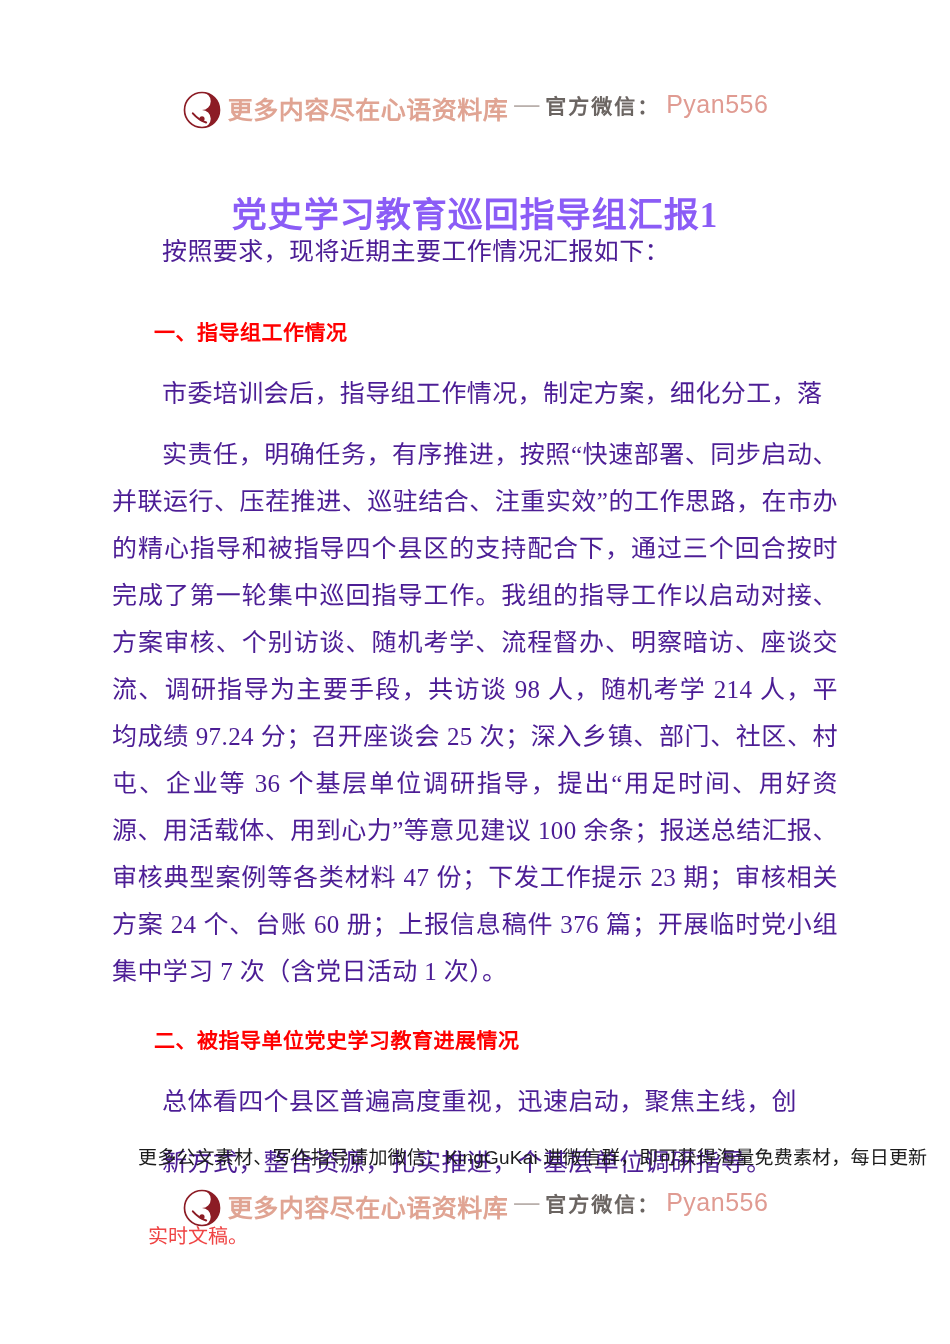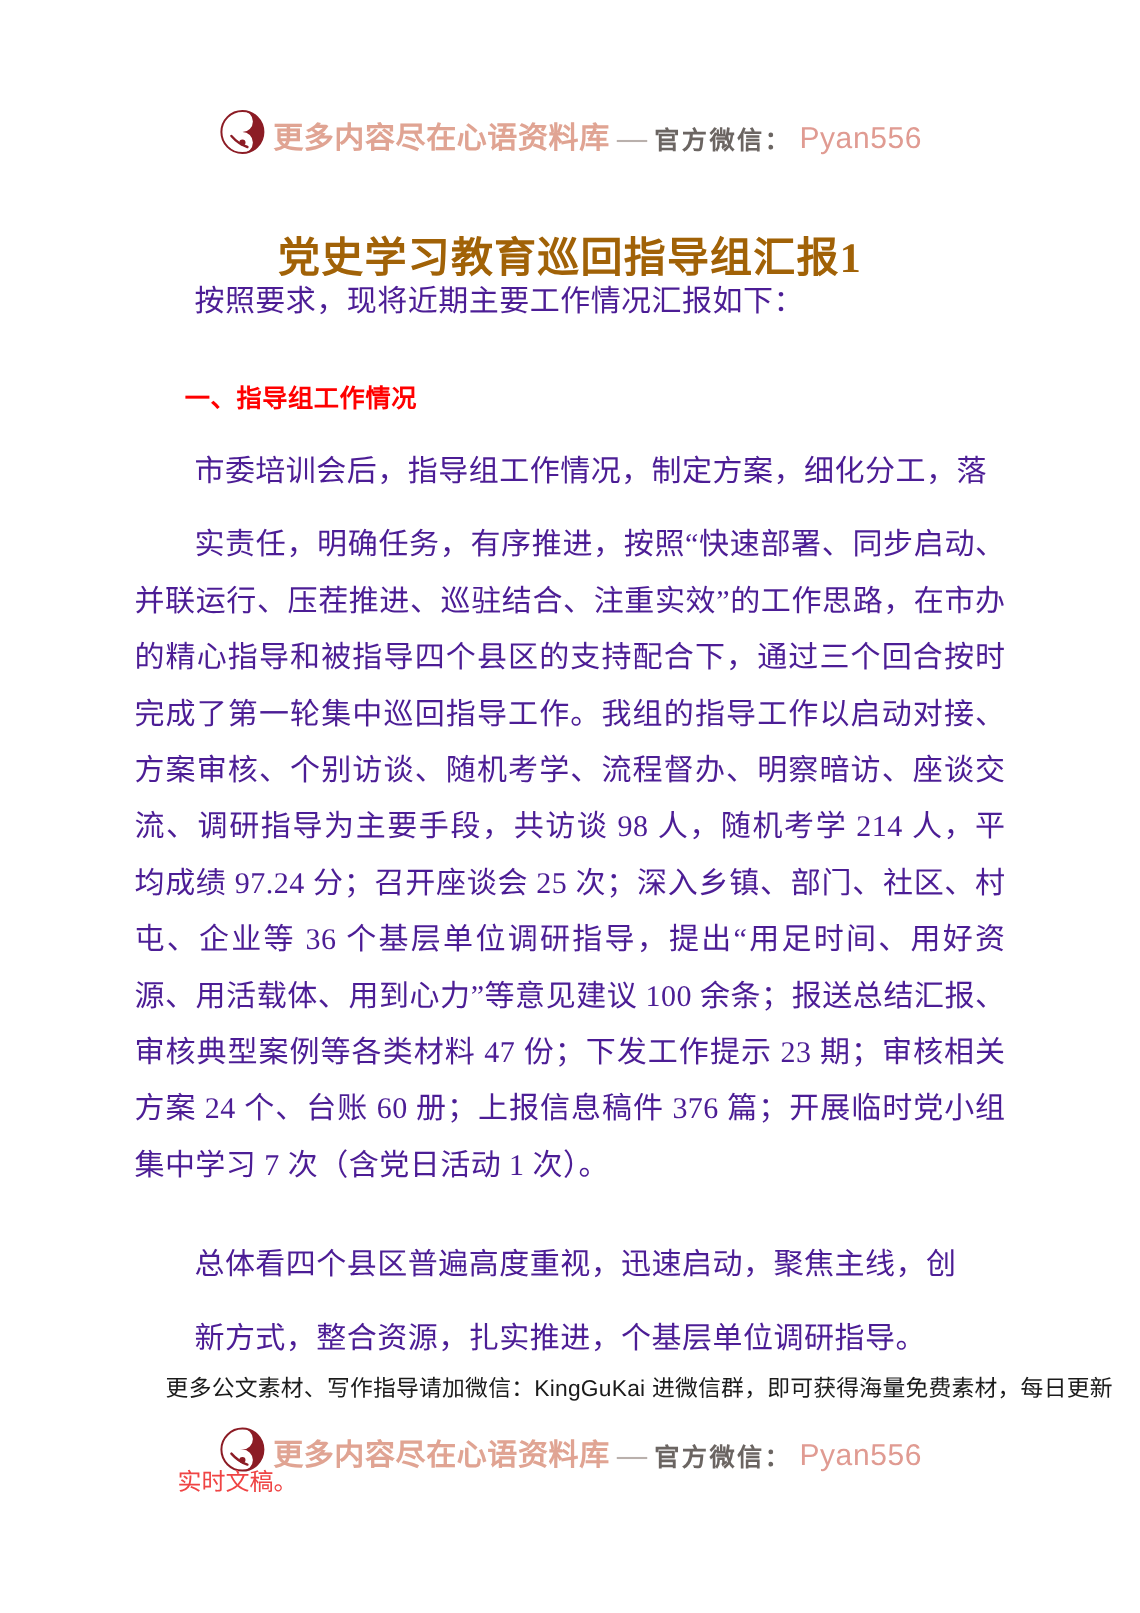--- a/index.html
+++ b/index.html
@@ -23,21 +23,21 @@
     height: 1344px;
     box-sizing: border-box;
   }
 
   
   .watermark {
     position: absolute;
     left: 0;
     width: 950px;
     display: flex;
-    align-items: flex-end;
+    align-items: flex-start;
     justify-content: center;
     gap: 6px;
     white-space: nowrap;
     pointer-events: none;
     user-select: none;
   }
   .watermark-top { top: 90px; }
   .watermark-bottom { top: 1188px; }
 
   .wm-logo {
@@ -78,21 +78,21 @@
   .doc-title {
     position: absolute;
     top: 163px;
     left: 0;
     width: 950px;
     text-align: center;
     font-family: "Liberation Serif", "DejaVu Serif", serif;
     font-size: 35px;
     font-weight: 700;
     letter-spacing: 1px;
-    color: #a16207;
+    color: #8b5cf6;
   }
 
   
   .content {
     position: absolute;
     top: 228px;
     left: 112px;
     width: 726px;
   }
 
@@ -189,20 +189,21 @@
     <div class="gap-sm"></div>
 
     <p class="para indent">市委培训会后，指导组工作情况，制定方案，细化分工，落</p>
 
     <div class="gap-sm"></div>
 
     <p class="para indent">实责任，明确任务，有序推进，按照“快速部署、同步启动、并联运行、压茬推进、巡驻结合、注重实效”的工作思路，在市办的精心指导和被指导四个县区的支持配合下，通过三个回合按时完成了第一轮集中巡回指导工作。我组的指导工作以启动对接、方案审核、个别访谈、随机考学、流程督办、明察暗访、座谈交流、调研指导为主要手段，共访谈 98 人，随机考学 214 人，平均成绩 97.24 分；召开座谈会 25 次；深入乡镇、部门、社区、村屯、企业等 36 个基层单位调研指导，提出“用足时间、用好资源、用活载体、用到心力”等意见建议 100 余条；报送总结汇报、审核典型案例等各类材料 47 份；下发工作提示 23 期；审核相关方案 24 个、台账 60 册；上报信息稿件 376 篇；开展临时党小组集中学习 7 次（含党日活动 1 次）。</p>
 
     <div class="gap-md"></div>
 
+    <p class="heading-red">二、被指导单位党史学习教育进展情况</p>
 
     <div class="gap-sm"></div>
 
     <p class="para indent">总体看四个县区普遍高度重视，迅速启动，聚焦主线，创</p>
 
     <div class="gap-sm"></div>
 
     <p class="para indent">新方式，整合资源，扎实推进，个基层单位调研指导。</p>
 
   </div>

